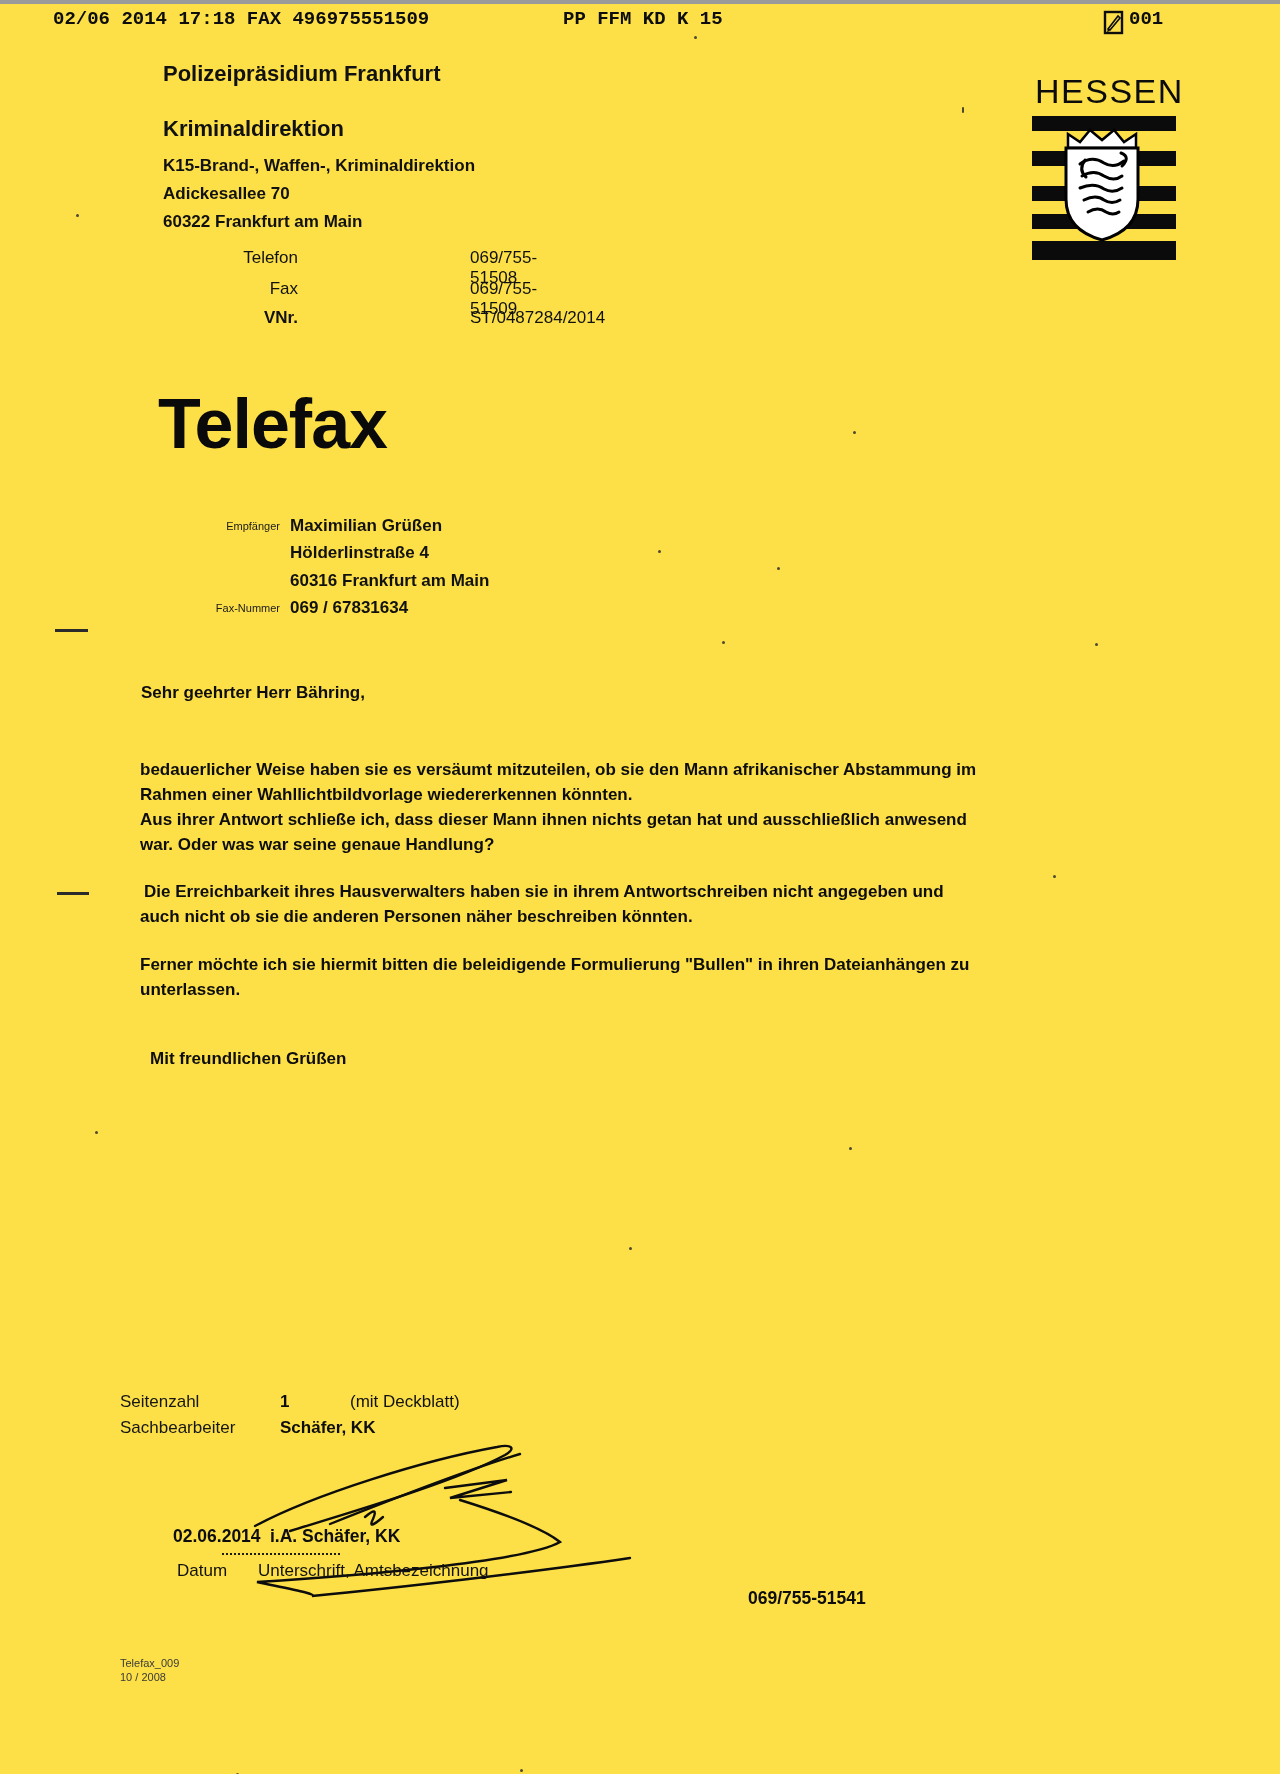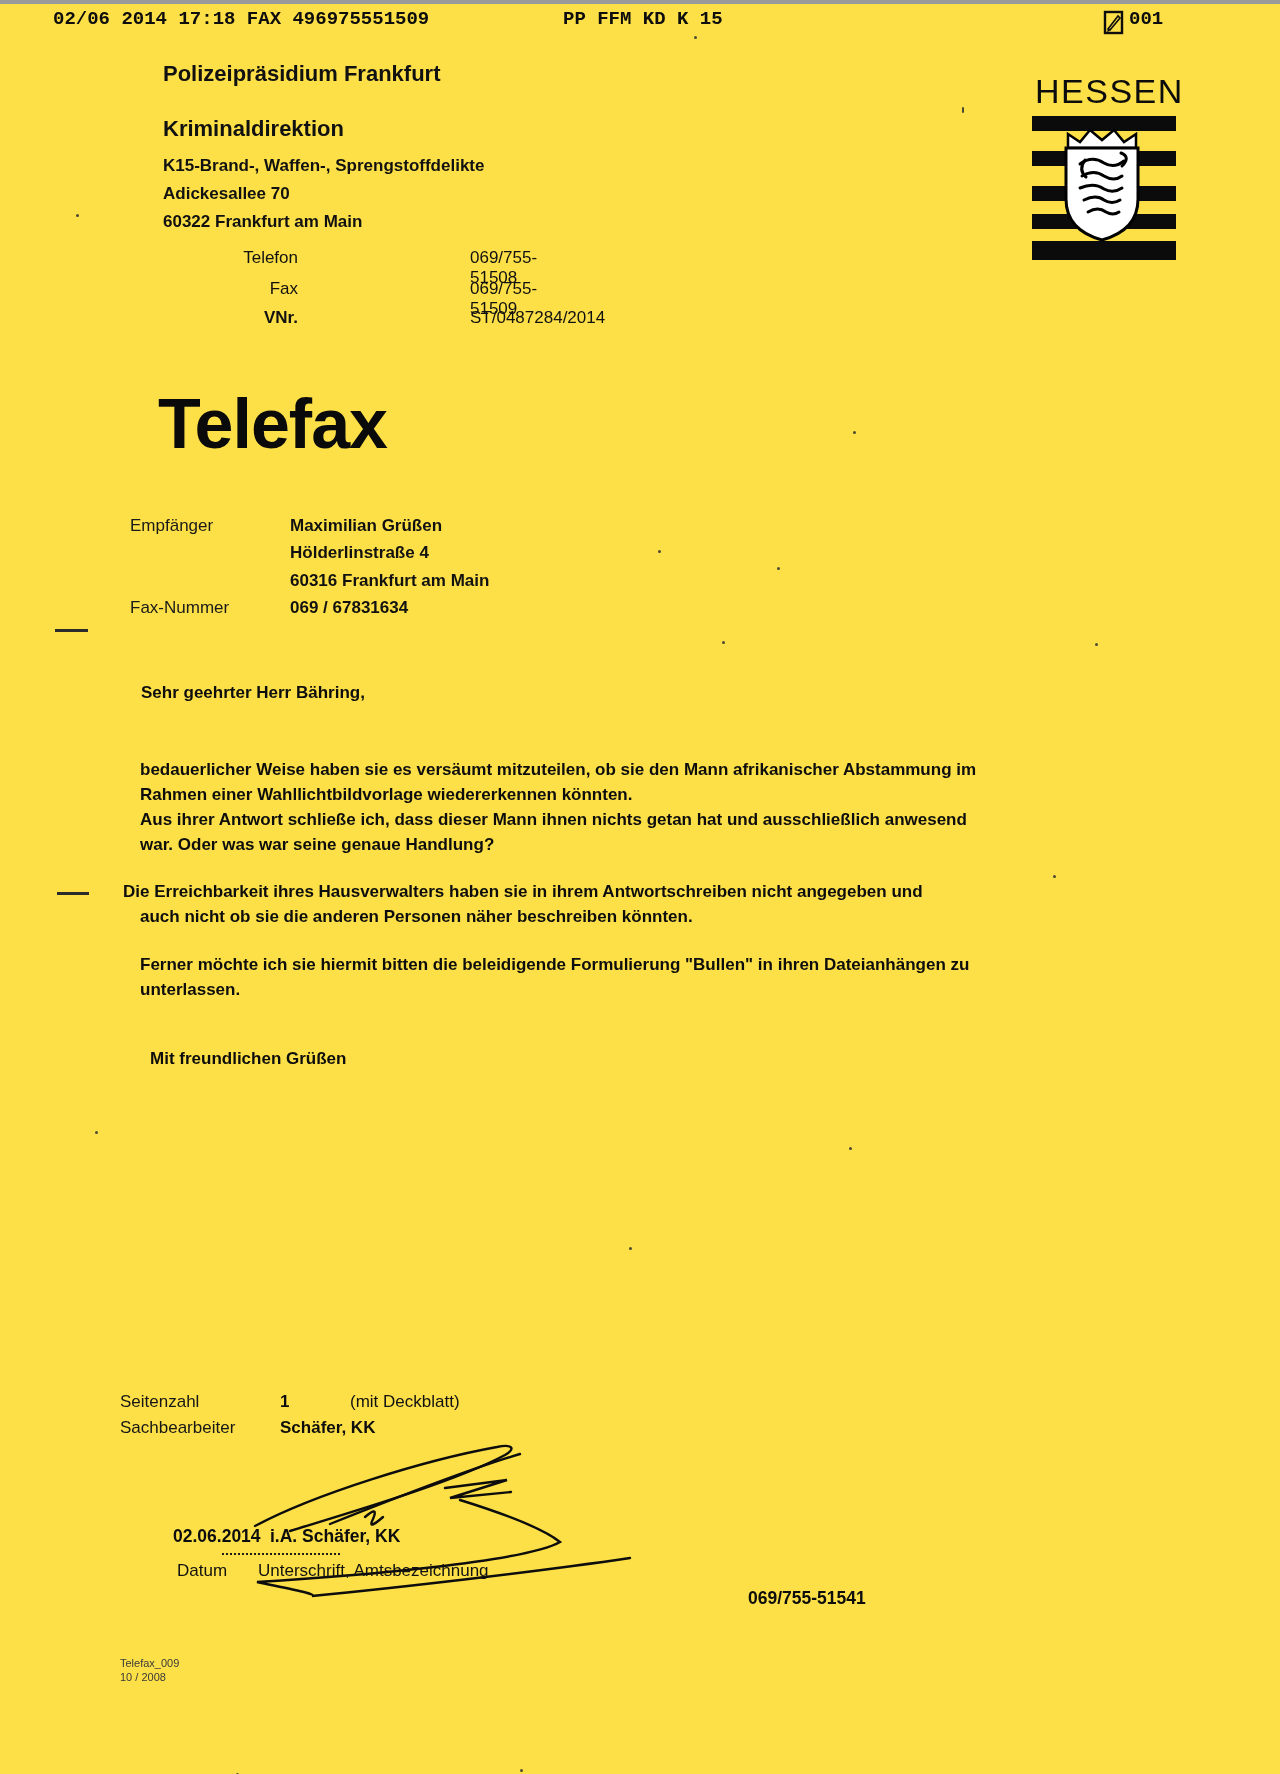--- a/index.html
+++ b/index.html
@@ -17,21 +17,21 @@
   .lh-org{font-size:22px;font-weight:bold;}
   .lh-sub{font-size:17px;font-weight:bold;}
   .contact-label{display:inline-block;width:138px;text-align:right;font-size:17px;}
   .contact-value{position:absolute;left:310px;top:0;font-size:17px;font-weight:normal;}
   .contact-row{position:absolute;left:160px;height:22px;}
   
   .hessen{font-size:34px;letter-spacing:1.5px;font-weight:400;color:#0c0c0c;}
   
   .title{font-size:70px;font-weight:bold;letter-spacing:-1px;color:#0a0a0a;}
   
-  .rcpt-label{display:inline-block;width:150px;font-size:17px;color:#1a1a1a;}
+  .rcpt-label{display:inline-block;width:150px;text-align:right;font-size:11px;color:#1a1a1a;}
   .rcpt-value{font-size:17px;font-weight:bold;}
   
   .bodyline{font-size:17px;font-weight:bold;color:#0d0d0d;}
   .reg{font-weight:normal;}
   .meta-label{display:inline-block;width:150px;font-size:17px;color:#161616;}
   .small-footer{font-size:11px;color:#3a3a3a;line-height:13px;}
   .dash{position:absolute;background:#2b2b2b;height:3px;}
   .dotted{position:absolute;border-top:2px dotted #1c1c1c;width:118px;}
   .dot{position:absolute;width:3px;height:3px;background:#2e2e2e;border-radius:50%;opacity:.85;}
   svg{display:block;}
@@ -47,21 +47,21 @@
     <svg width="22" height="27" viewBox="0 0 22 27">
       <rect x="2" y="3" width="17" height="21" fill="none" stroke="#0d0d0d" stroke-width="2.4"></rect>
       <path d="M5,20 L15,7 L17,9 L7,21 Z" fill="none" stroke="#0d0d0d" stroke-width="1.6"></path>
       <path d="M5,20 l-1,3 l3,-1 z" fill="#0d0d0d"></path>
     </svg>
   </div>
   <div class="abs mono fax-hdr" style="left:1129px;top:4px;">001</div>
 
   <div class="abs lh-org" style="left:163px;top:57px;">Polizeipräsidium Frankfurt</div>
   <div class="abs lh-org" style="left:163px;top:112px;">Kriminaldirektion</div>
-  <div class="abs lh-sub" style="left:163px;top:152px;">K15-Brand-, Waffen-, Sprengstoffdelikte</div>
+  <div class="abs lh-sub" style="left:163px;top:152px;">K15-Brand-, Waffen-, Kriminaldirektion</div>
   <div class="abs lh-sub" style="left:163px;top:180px;">Adickesallee 70</div>
   <div class="abs lh-sub" style="left:163px;top:208px;">60322 Frankfurt am Main</div>
 
   <div class="contact-row" style="top:244px;">
     <span class="contact-label">Telefon</span>
     <span class="contact-value">069/755-51508</span>
   </div>
   <div class="contact-row" style="top:275px;">
     <span class="contact-label">Fax</span>
     <span class="contact-value">069/755-51509</span>
@@ -109,21 +109,21 @@
   <div class="dash" style="left:55px;top:625px;width:33px;"></div>
   <div class="dash" style="left:57px;top:888px;width:32px;"></div>
 
   <div class="abs bodyline" style="left:141px;top:679px;">Sehr geehrter Herr Bähring,</div>
 
   <div class="abs bodyline" style="left:140px;top:756px;">bedauerlicher Weise haben sie es versäumt mitzuteilen, ob sie den Mann afrikanischer Abstammung im</div>
   <div class="abs bodyline" style="left:140px;top:806px;">Aus ihrer Antwort schließe ich, dass dieser Mann ihnen nichts getan hat und ausschließlich anwesend</div>
   <div class="abs bodyline" style="left:140px;top:781px;">Rahmen einer Wahllichtbildvorlage wiedererkennen könnten.</div>
   <div class="abs bodyline" style="left:140px;top:831px;">war. Oder was war seine genaue Handlung?</div>
 
-  <div class="abs bodyline" style="left:123px;top:878px;">Die Erreichbarkeit ihres Hausverwalters haben sie in ihrem Antwortschreiben nicht angegeben und</div>
+  <div class="abs bodyline" style="left:144px;top:878px;">Die Erreichbarkeit ihres Hausverwalters haben sie in ihrem Antwortschreiben nicht angegeben und</div>
   <div class="abs bodyline" style="left:140px;top:951px;">Ferner möchte ich sie hiermit bitten die beleidigende Formulierung "Bullen" in ihren Dateianhängen zu</div>
 
   <div class="abs bodyline" style="left:140px;top:903px;">auch nicht ob sie die anderen Personen näher beschreiben könnten.</div>
   <div class="abs bodyline" style="left:140px;top:976px;">unterlassen.</div>
 
   <div class="abs bodyline" style="left:150px;top:1045px;">Mit freundlichen Grüßen</div>
 
   <div class="abs" style="left:120px;top:1388px;">
     <span class="meta-label">Seitenzahl</span>
     <span class="bodyline" style="position:absolute;left:160px;top:0;">1</span>

